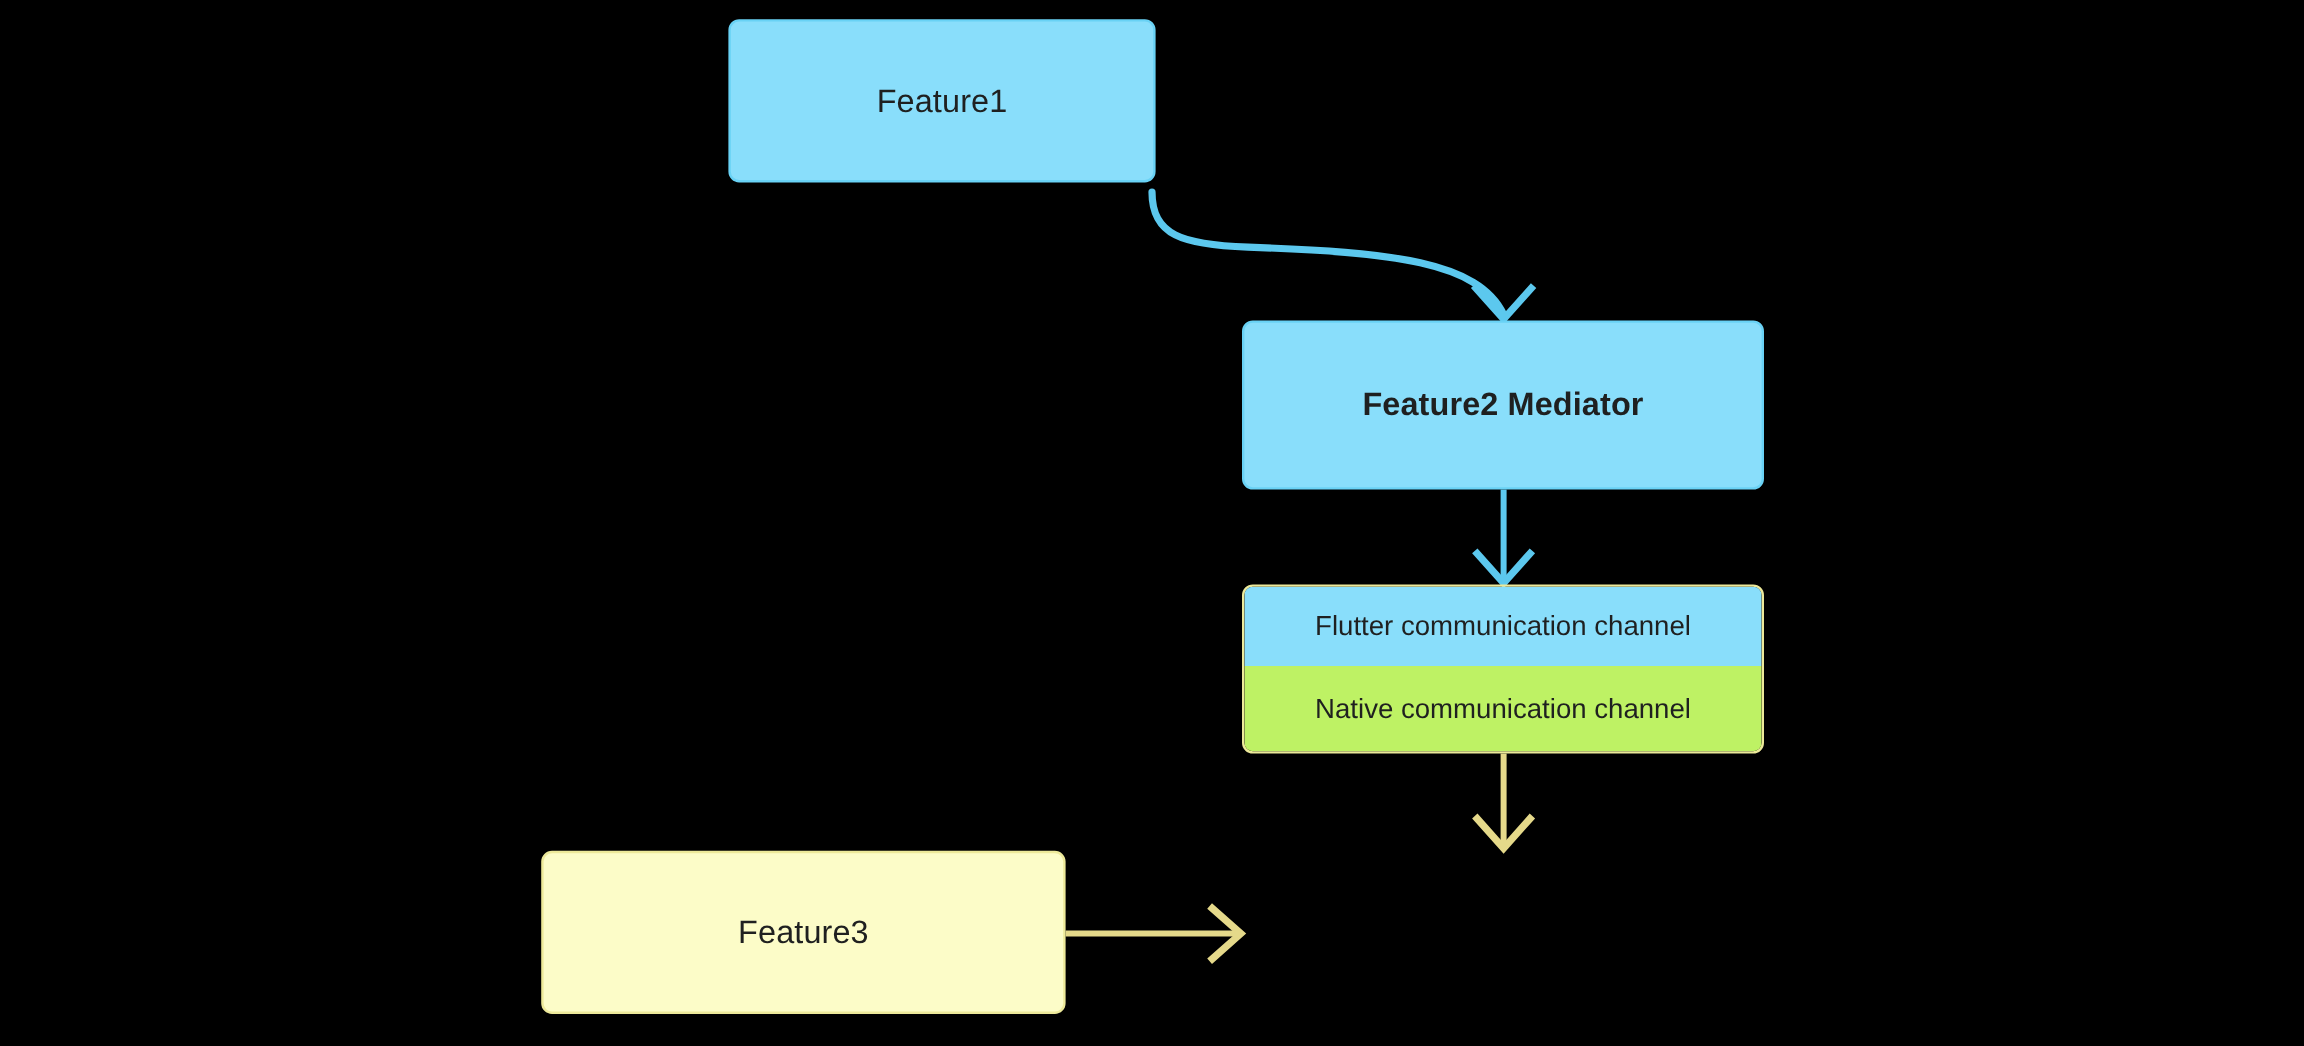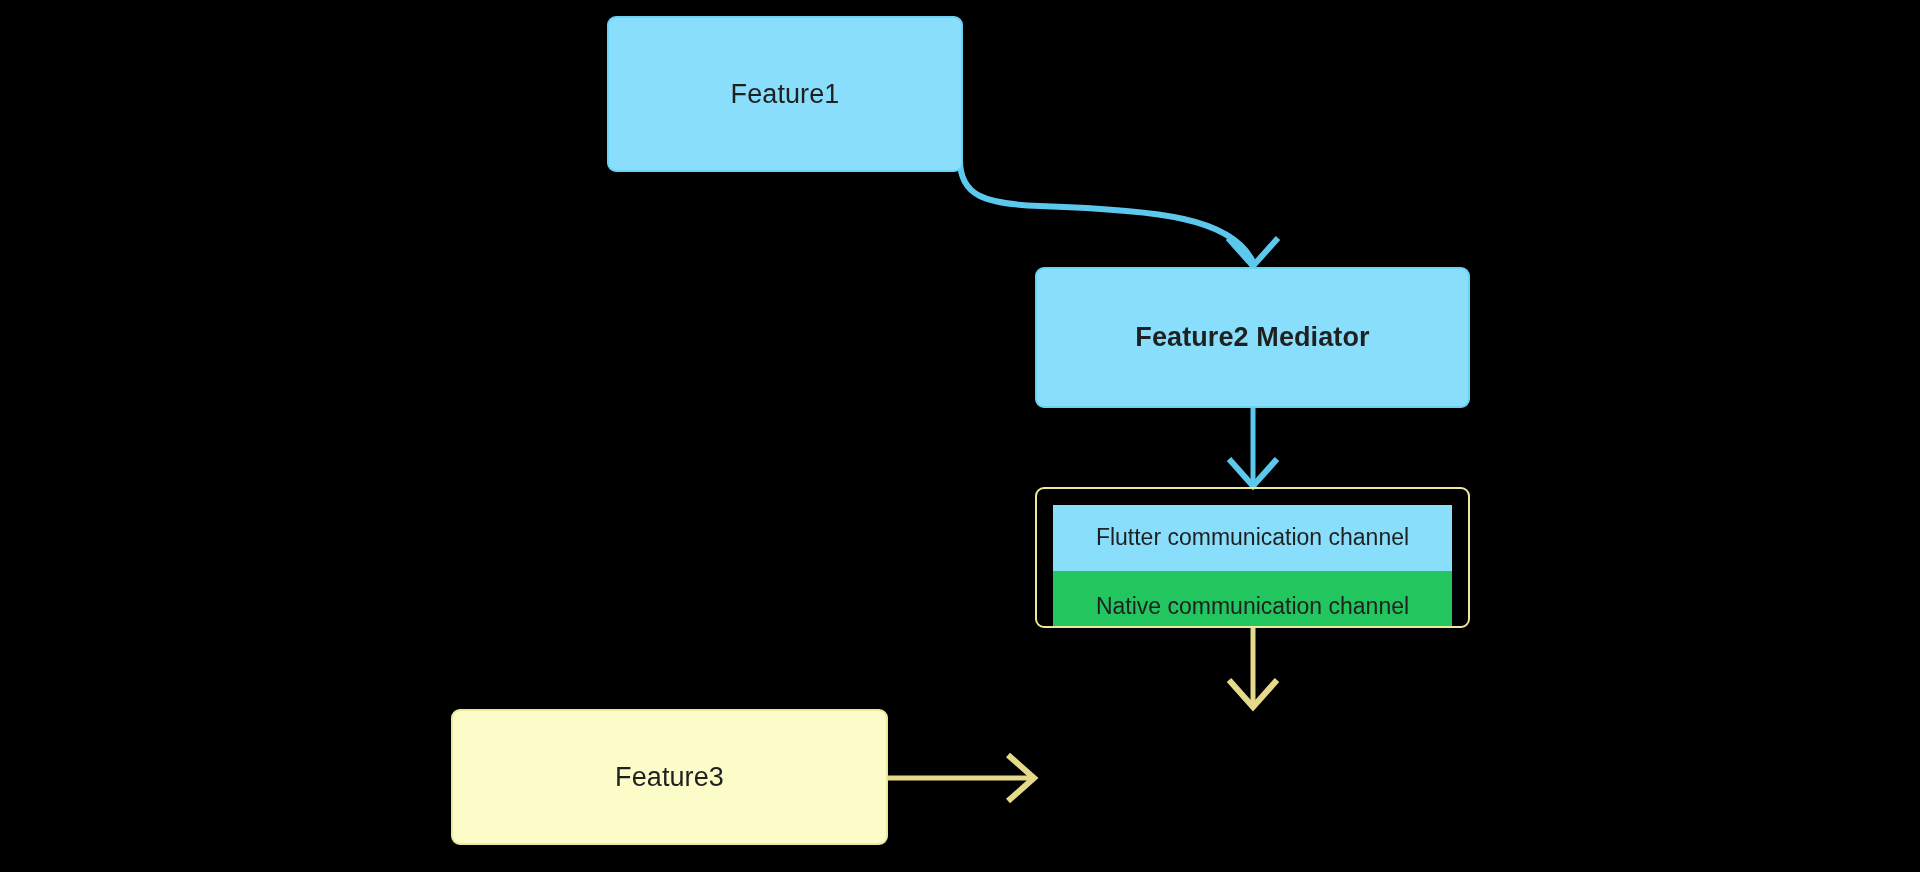--- a/index.html
+++ b/index.html
@@ -52,45 +52,45 @@
   .node-label {
     font-size: 27px;
     letter-spacing: 0.1px;
     white-space: nowrap;
   }
 
   
   .node.stacked {
     display: block;
     overflow: hidden;
-    padding: 16px;
+    padding: 0;
     background: transparent;
     border: 2px solid #EDE99A;
   }
   .stacked-part {
     box-sizing: border-box;
     display: flex;
     align-items: center;
     justify-content: center;
     width: 100%;
   }
   .stacked-part.blue-part {
     background: #89DEFB;
   }
   .stacked-part.yellow-part {
-    background: #22c55e;
+    background: #bef264;
   }
   .stacked-label {
     font-size: 23px;
     color: #1f2020;
     white-space: nowrap;
   }
 
   
-  #node-feature1     { left: 607px;  top: 16px;  width: 356px; height: 156px; }
+  #node-feature1     { left: 607px;  top: 16px;  width: 356px; height: 136px; }
   #node-mediator     { left: 1035px; top: 267px; width: 435px; height: 141px; font-weight: bold; }
   #node-channel      { left: 1035px; top: 487px; width: 435px; height: 141px; }
   #node-feature3     { left: 451px;  top: 709px; width: 437px; height: 136px; }
   #node-feature2     { left: 1035px; top: 709px; width: 435px; height: 136px; }
 
   #channel-flutter { height: 66px; }
   #channel-native  { height: 71px; }
 </style>
 </head>
 <body>

